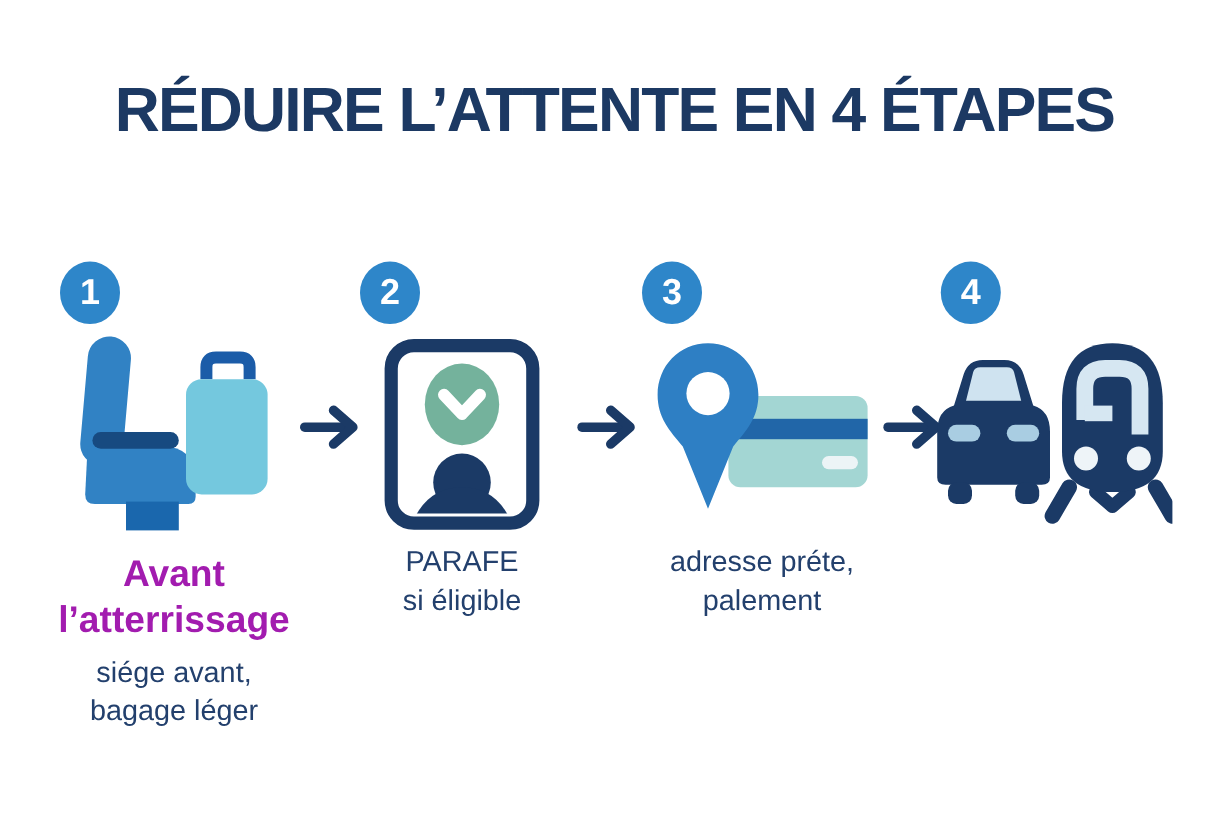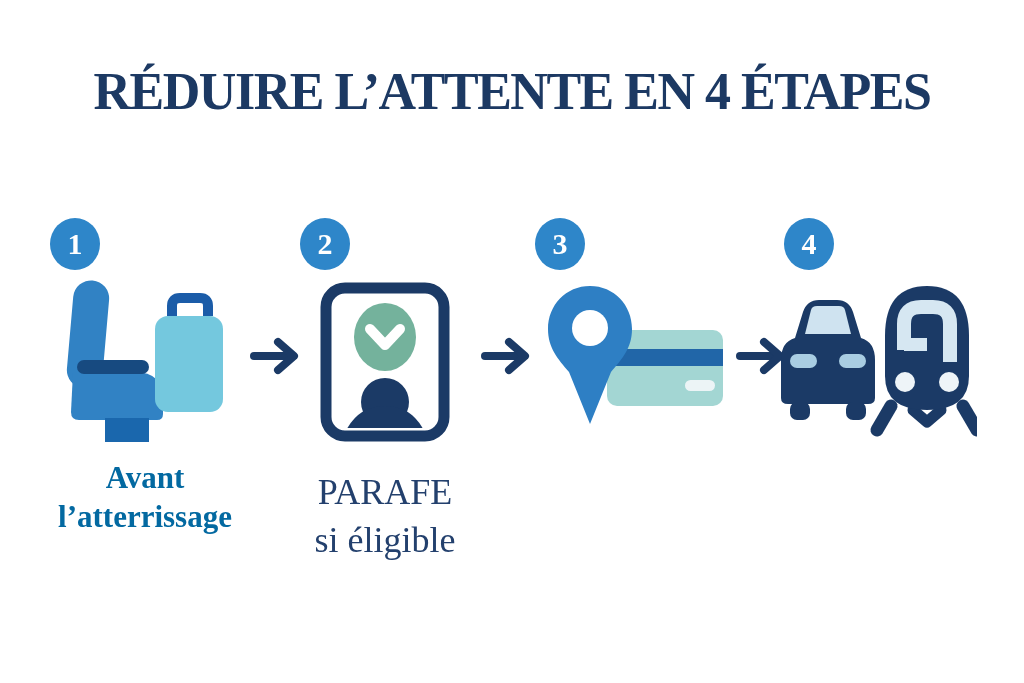--- a/index.html
+++ b/index.html
@@ -1,18 +1,18 @@
 <!DOCTYPE html>
 <html><head>
 <meta charset="utf-8">
 <style>
   html,body { margin:0; padding:0; background:#ffffff; }
   .canvas {
     position:relative; width:1024px; height:670px; background:#ffffff;
-    overflow:hidden; font-family:Liberation Serif, serif; color:#1c3963;
+    overflow:hidden; font-family:Liberation Sans, sans-serif; color:#1c3963;
   }
   .title {
     position:absolute; top:62px; left:0; width:1024px; text-align:center;
     font-size:52px; font-weight:800; letter-spacing:-1.5px; color:#1c3963;
     white-space:nowrap;
   }
   .step { position:absolute; top:218px; text-align:center; }
   .step-1 { left:30px;  width:230px; }
   .step-2 { left:275px; width:220px; }
   .step-3 { left:520px; width:230px; }
@@ -25,24 +25,24 @@
   .step-1 .badge { left:20px; }
   .step-2 .badge { left:25px; }
   .step-3 .badge { left:15px; }
   .step-4 .badge { left:26px; }
   .iconbox {
     margin-top:62px; height:164px;
     display:flex; align-items:center; justify-content:center;
   }
   .heading {
     margin-top:14px; font-size:31px; font-weight:800; line-height:1.26;
-    color:#0369a1; white-space:pre-line;
+    color:#a21caf; white-space:pre-line;
   }
   .detail {
-    margin-top:25px; font-size:36px; font-weight:400; line-height:1.32;
+    margin-top:9px; font-size:24px; font-weight:400; line-height:1.32;
     color:#23406d; white-space:pre-line;
   }
   .arrow { position:absolute; top:337px; }
   .arrow-1 { left:250px; }
   .arrow-2 { left:481px; }
   .arrow-3 { left:736px; }
 </style>
 </head>
 <body>
 
@@ -59,20 +59,22 @@
         </g>
         <path d="M14,92 h62 q28,0 28,28 v14 q0,6 -6,6 h-78 q-8,0 -8,-8 z" fill="#3182c4"></path>
         <rect x="18" y="80" width="72" height="14" rx="7" fill="#174a80"></rect>
         <rect x="46" y="138" width="44" height="24" fill="#1a67ad"></rect>
         <path d="M113,36 v-10 q0,-8 8,-8 h20 q8,0 8,8 v10" fill="none" stroke="#1b5ca8" stroke-width="10"></path>
         <rect x="96" y="36" width="68" height="96" rx="13" fill="#74c8de"></rect>
       </svg>
     </div>
     <div class="heading">Avant
 l’atterrissage</div>
+    <div class="detail">siége avant,
+bagage léger</div>
   </div>
 
   <svg class="arrow arrow-1" width="54" height="38" viewBox="0 0 54 38">
     <line x1="4" y1="19" x2="36" y2="19" stroke="#1b3a66" stroke-width="8" stroke-linecap="round"></line>
     <polyline points="28,5 44,19 28,33" fill="none" stroke="#1b3a66" stroke-width="8" stroke-linecap="round" stroke-linejoin="round"></polyline>
   </svg>
 
   <div class="step step-2">
     <div class="badge">2</div>
     <div class="iconbox">
@@ -108,20 +110,22 @@
           <rect x="62" y="48" width="116" height="76" rx="10" fill="#a3d6d3"></rect>
           <rect x="62" y="67" width="116" height="17" fill="#2166a8"></rect>
           <rect x="140" y="98" width="30" height="11" rx="5.5" fill="#ecf4f6"></rect>
         </g>
         <g>
           <path d="M45,4 C21,4 3,23 3,47 C3,66 13,77 24,90 L45,142 L66,90 C77,77 87,66 87,47 C87,23 69,4 45,4 Z" fill="#2e7fc4"></path>
           <circle cx="45" cy="46" r="18" fill="#ffffff"></circle>
         </g>
       </svg>
     </div>
+    <div class="detail">adresse préte,
+palement</div>
   </div>
 
   <svg class="arrow arrow-3" width="54" height="38" viewBox="0 0 54 38">
     <line x1="4" y1="19" x2="36" y2="19" stroke="#1b3a66" stroke-width="8" stroke-linecap="round"></line>
     <polyline points="28,5 44,19 28,33" fill="none" stroke="#1b3a66" stroke-width="8" stroke-linecap="round" stroke-linejoin="round"></polyline>
   </svg>
 
   <div class="step step-4">
     <div class="badge">4</div>
     <div class="iconbox">

